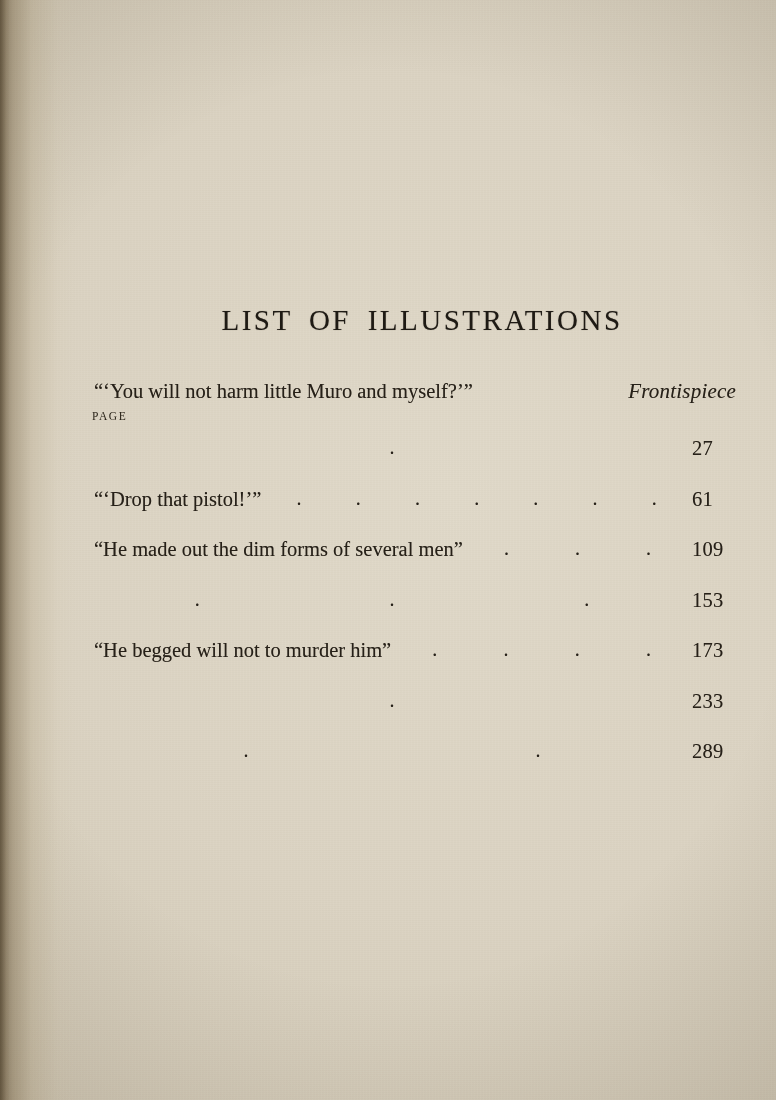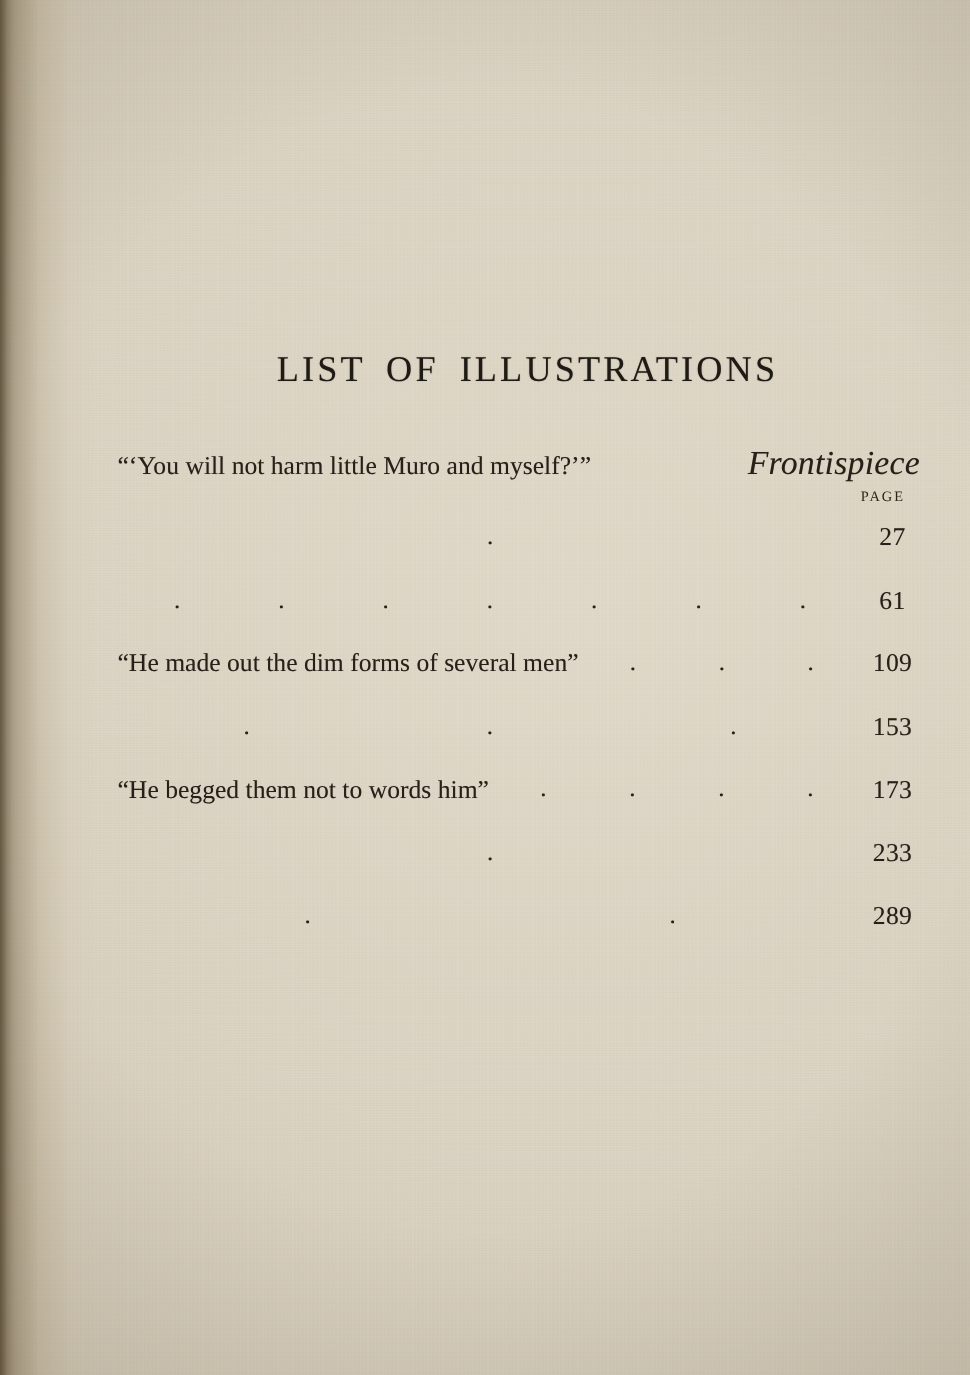--- a/index.html
+++ b/index.html
@@ -61,21 +61,21 @@
     width: 10px;
     height: 100%;
     pointer-events: none;
     background: linear-gradient(90deg, rgba(70,57,36,.55) 0%, rgba(110,92,62,.18) 60%, rgba(0,0,0,0) 100%);
   }
 
   
   .content {
     position: absolute;
     left: 92px;
-    top: 280px;
+    top: 304px;
     width: 644px;
     color: #241f18;
   }
   .title {
     text-align: center;
     font-size: 29px;
     letter-spacing: 2.5px;
     word-spacing: 7px;
     color: #1e1a14;
     margin: 0 0 44px 0;
@@ -108,37 +108,37 @@
   }
   .entry .leaders span {
     font-size: 20px;
     line-height: 1;
     position: relative;
     top: -1px;
   }
   .entry .pageno {
     flex: 0 0 auto;
     width: 44px;
-    text-align: center;
+    text-align: left;
     font-size: 20.5px;
     letter-spacing: .3px;
   }
   .entry .frontis {
     flex: 0 0 auto;
     font-style: italic;
-    font-size: 27px;
+    font-size: 21px;
     letter-spacing: .2px;
   }
   .entry.first {
     margin-bottom: 8px;
   }
 
   .page-label-row {
     display: flex;
-    justify-content: flex-end;
+    justify-content: flex-start;
     margin: 4px 0 16px 0;
   }
   .page-label {
     font-size: 11.5px;
     letter-spacing: 1.6px;
     color: #2a2419;
     padding-right: 12px;
   }
 </style>
 </head>
@@ -165,20 +165,21 @@
     </div>
 
     <div class="entry">
       <span class="leaders">
           <span>.</span>
         </span>
       <span class="pageno">27</span>
     </div>
 
     <div class="entry">
+      <span class="caption">“‘Drop that pistol!’”</span>
       <span class="leaders">
           <span>.</span>
           <span>.</span>
           <span>.</span>
           <span>.</span>
           <span>.</span>
           <span>.</span>
           <span>.</span>
         </span>
       <span class="pageno">61</span>
@@ -197,21 +198,21 @@
     <div class="entry">
       <span class="leaders">
           <span>.</span>
           <span>.</span>
           <span>.</span>
         </span>
       <span class="pageno">153</span>
     </div>
 
     <div class="entry">
-      <span class="caption">“He begged them not to words him”</span>
+      <span class="caption">“He begged will not to murder him”</span>
       <span class="leaders">
           <span>.</span>
           <span>.</span>
           <span>.</span>
           <span>.</span>
         </span>
       <span class="pageno">173</span>
     </div>
 
     <div class="entry">

